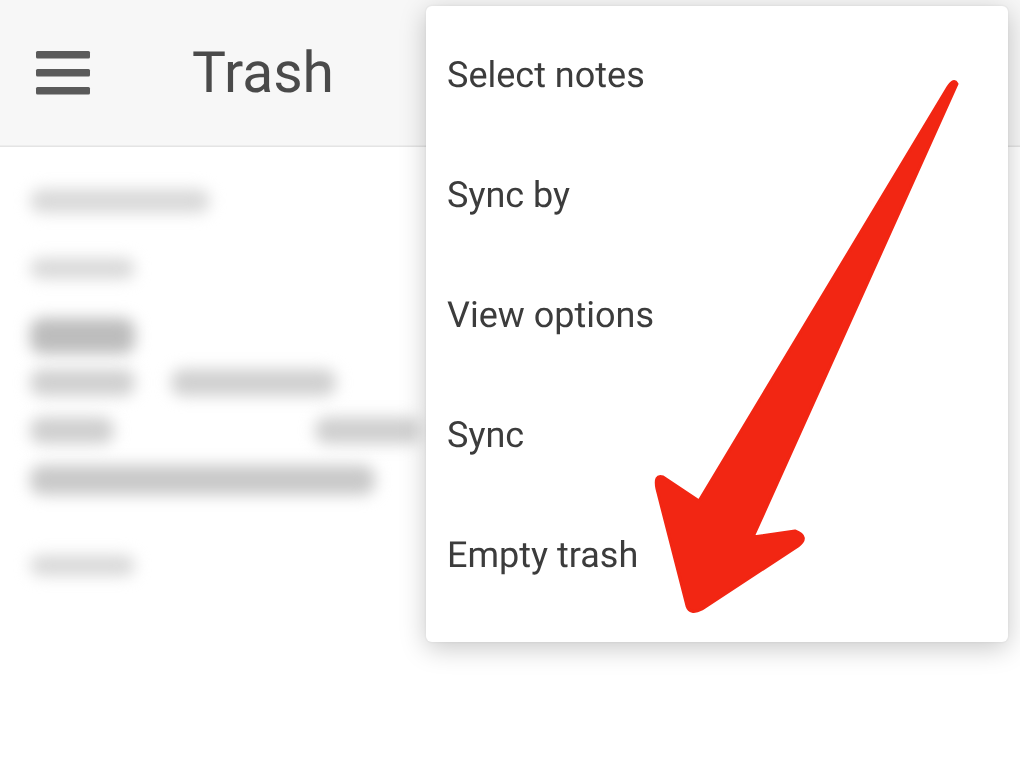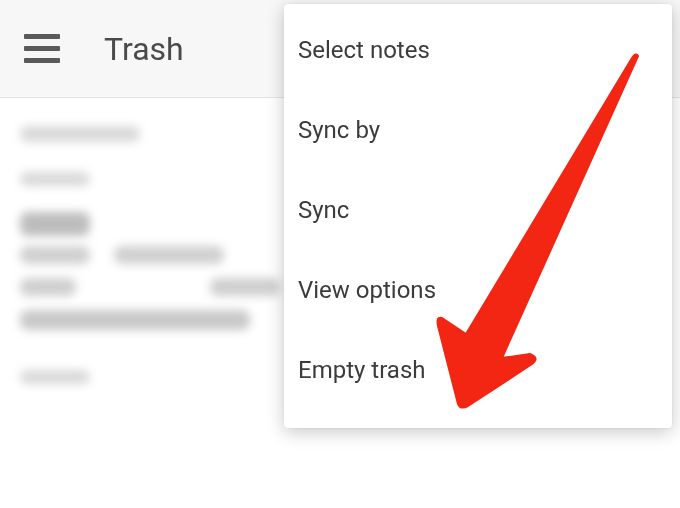--- a/index.html
+++ b/index.html
@@ -28,24 +28,24 @@
       gap: 7px;
       cursor: pointer;
     }
     .hamburger .bar {
       height: 5px;
       width: 36px;
       background: #5a5a5a;
       border-radius: 1px;
     }
     .page-title {
-      font-size: 32px;
+      font-size: 38px;
       font-weight: 400;
       color: #4a4a4a;
-      margin-left: 40px;
+      margin-left: 64px;
     }
     .content {
       padding: 22px 20px;
     }
     .blurred-block {
       background: #d9d9d9;
       border-radius: 8px;
       filter: blur(5px);
       margin-bottom: 14px;
     }
@@ -115,22 +115,22 @@
     <div class="cell-c"></div>
       <div class="cell-d"></div>
   </div>
   <div class="line-wide"></div>
   <div class="line-bottom"></div>
 </div>
 
 <div class="menu-popup">
   <div class="menu-item">Select notes</div>
   <div class="menu-item">Sync by</div>
+  <div class="menu-item">View options</div>
   <div class="menu-item">Sync</div>
-  <div class="menu-item">View options</div>
   <div class="menu-item">Empty trash</div>
 </div>
 
 <svg class="arrow-svg" viewBox="0 0 360 370">
   <defs></defs>
   <g fill="#f22613" stroke="#f22613">
     <path d="M 338 8 Q 336 4 332 10 L 166 286 L 142 270 Q 136 268 138 278 L 158 356 Q 160 362 168 358 L 232 316 Q 240 310 230 306 L 202 310 L 338 8 Z" stroke-width="2" stroke-linejoin="round"></path>
   </g>
 </svg>
 

